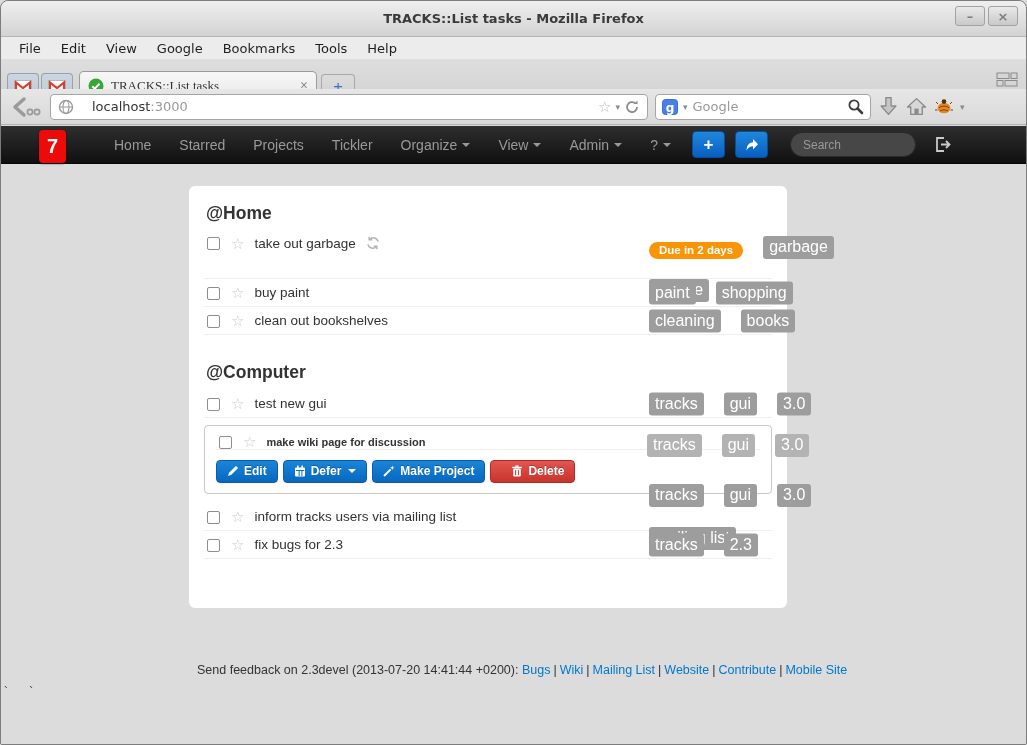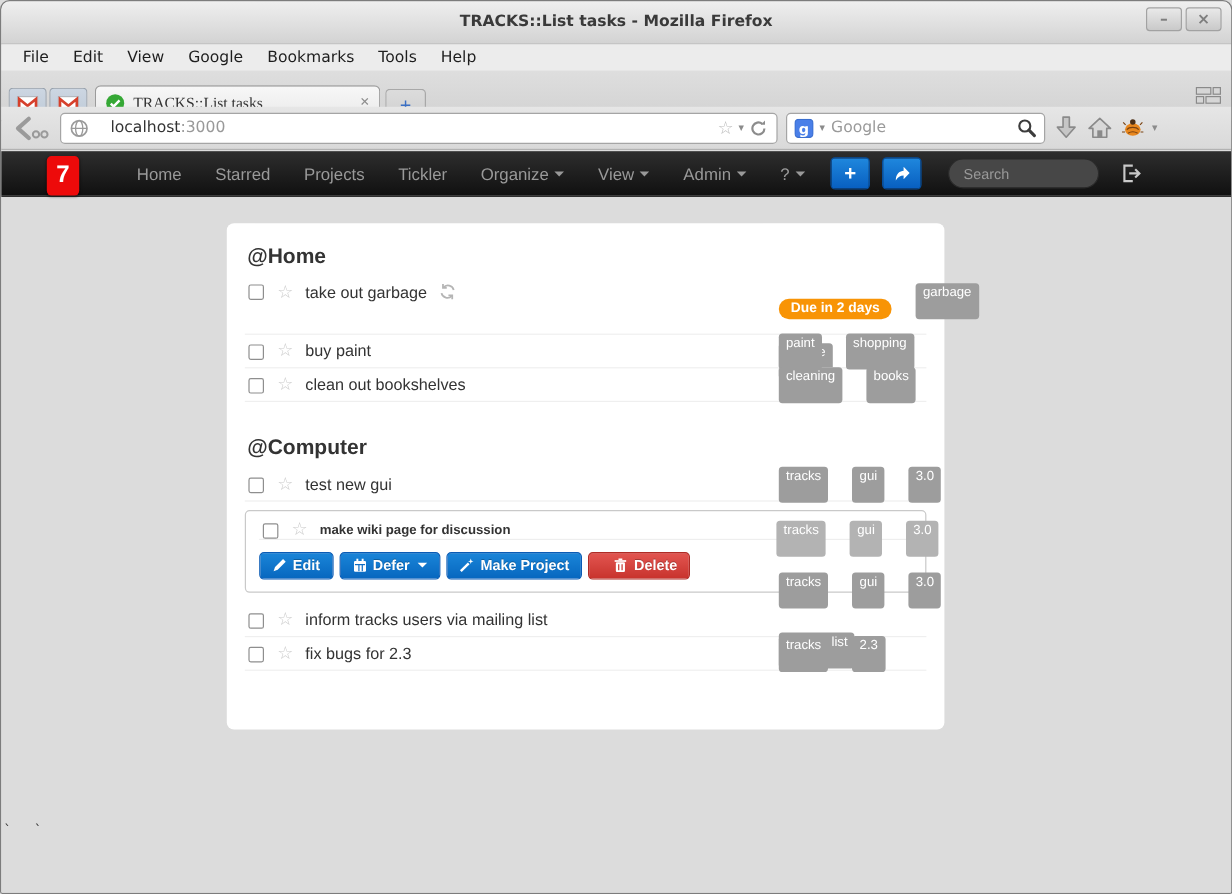--- a/index.html
+++ b/index.html
@@ -153,22 +153,22 @@
   .row-star { color:#ccc; font-size:15px; margin:0 10px 0 11px; line-height:15px; }
   .task-title { font-size:13.5px; color:#333; }
   .task-title.bold { font-weight:bold; font-size:11px; }
   .recur-icon { margin-left:10px; }
   .row-tags {
     position:absolute; left:422px; top:50%; transform:translateY(-50%);
     display:flex; gap:20px; align-items:flex-end; width:210px; flex-wrap:wrap;margin-left:23px;
   }
   .task-row.tall .row-tags { top:5px; transform:none; }
   .tag {
-    background:#9d9d9d; color:#fff; font-size:11px;
-    padding:2px 6px 16px; border-radius:3px; white-space:nowrap;
+    background:#9d9d9d; color:#fff; font-size:16px;
+    padding:2px 6px 3px; border-radius:3px; white-space:nowrap;
   }
   .tag.light { background:#b3b3b3; }
   .due-badge {
     background:#f89406; color:#fff; font-size:11.5px; font-weight:bold;
     padding:2px 10px 3px; border-radius:9px; white-space:nowrap;
   }
   .task-expanded {
     border:1px solid #c9c9c9; border-radius:4px;
     margin:7px 0 9px; padding:8px 11px 10px; position:relative;
   }
@@ -479,16 +479,20 @@
       <span class="row-star">☆</span>
       <span class="task-title">fix bugs for 2.3</span>
       <span class="row-tags">
         <span class="tag">tracks</span>
         <span class="tag">2.3</span>
       </span>
     </div>
 
   </div>
 
+  <div class="page-footer">
+    <span>Send feedback on 2.3devel (2013-07-20 14:41:44 +0200):</span>
+    <a href="#">Bugs</a><span class="footer-sep">|</span><a href="#">Wiki</a><span class="footer-sep">|</span><a href="#">Mailing List</a><span class="footer-sep">|</span><a href="#">Website</a><span class="footer-sep">|</span><a href="#">Contribute</a><span class="footer-sep">|</span><a href="#">Mobile Site</a>
+  </div>
 
   <div class="artifact-marks">` `</div>
 
 </div>
 
 </body></html>

